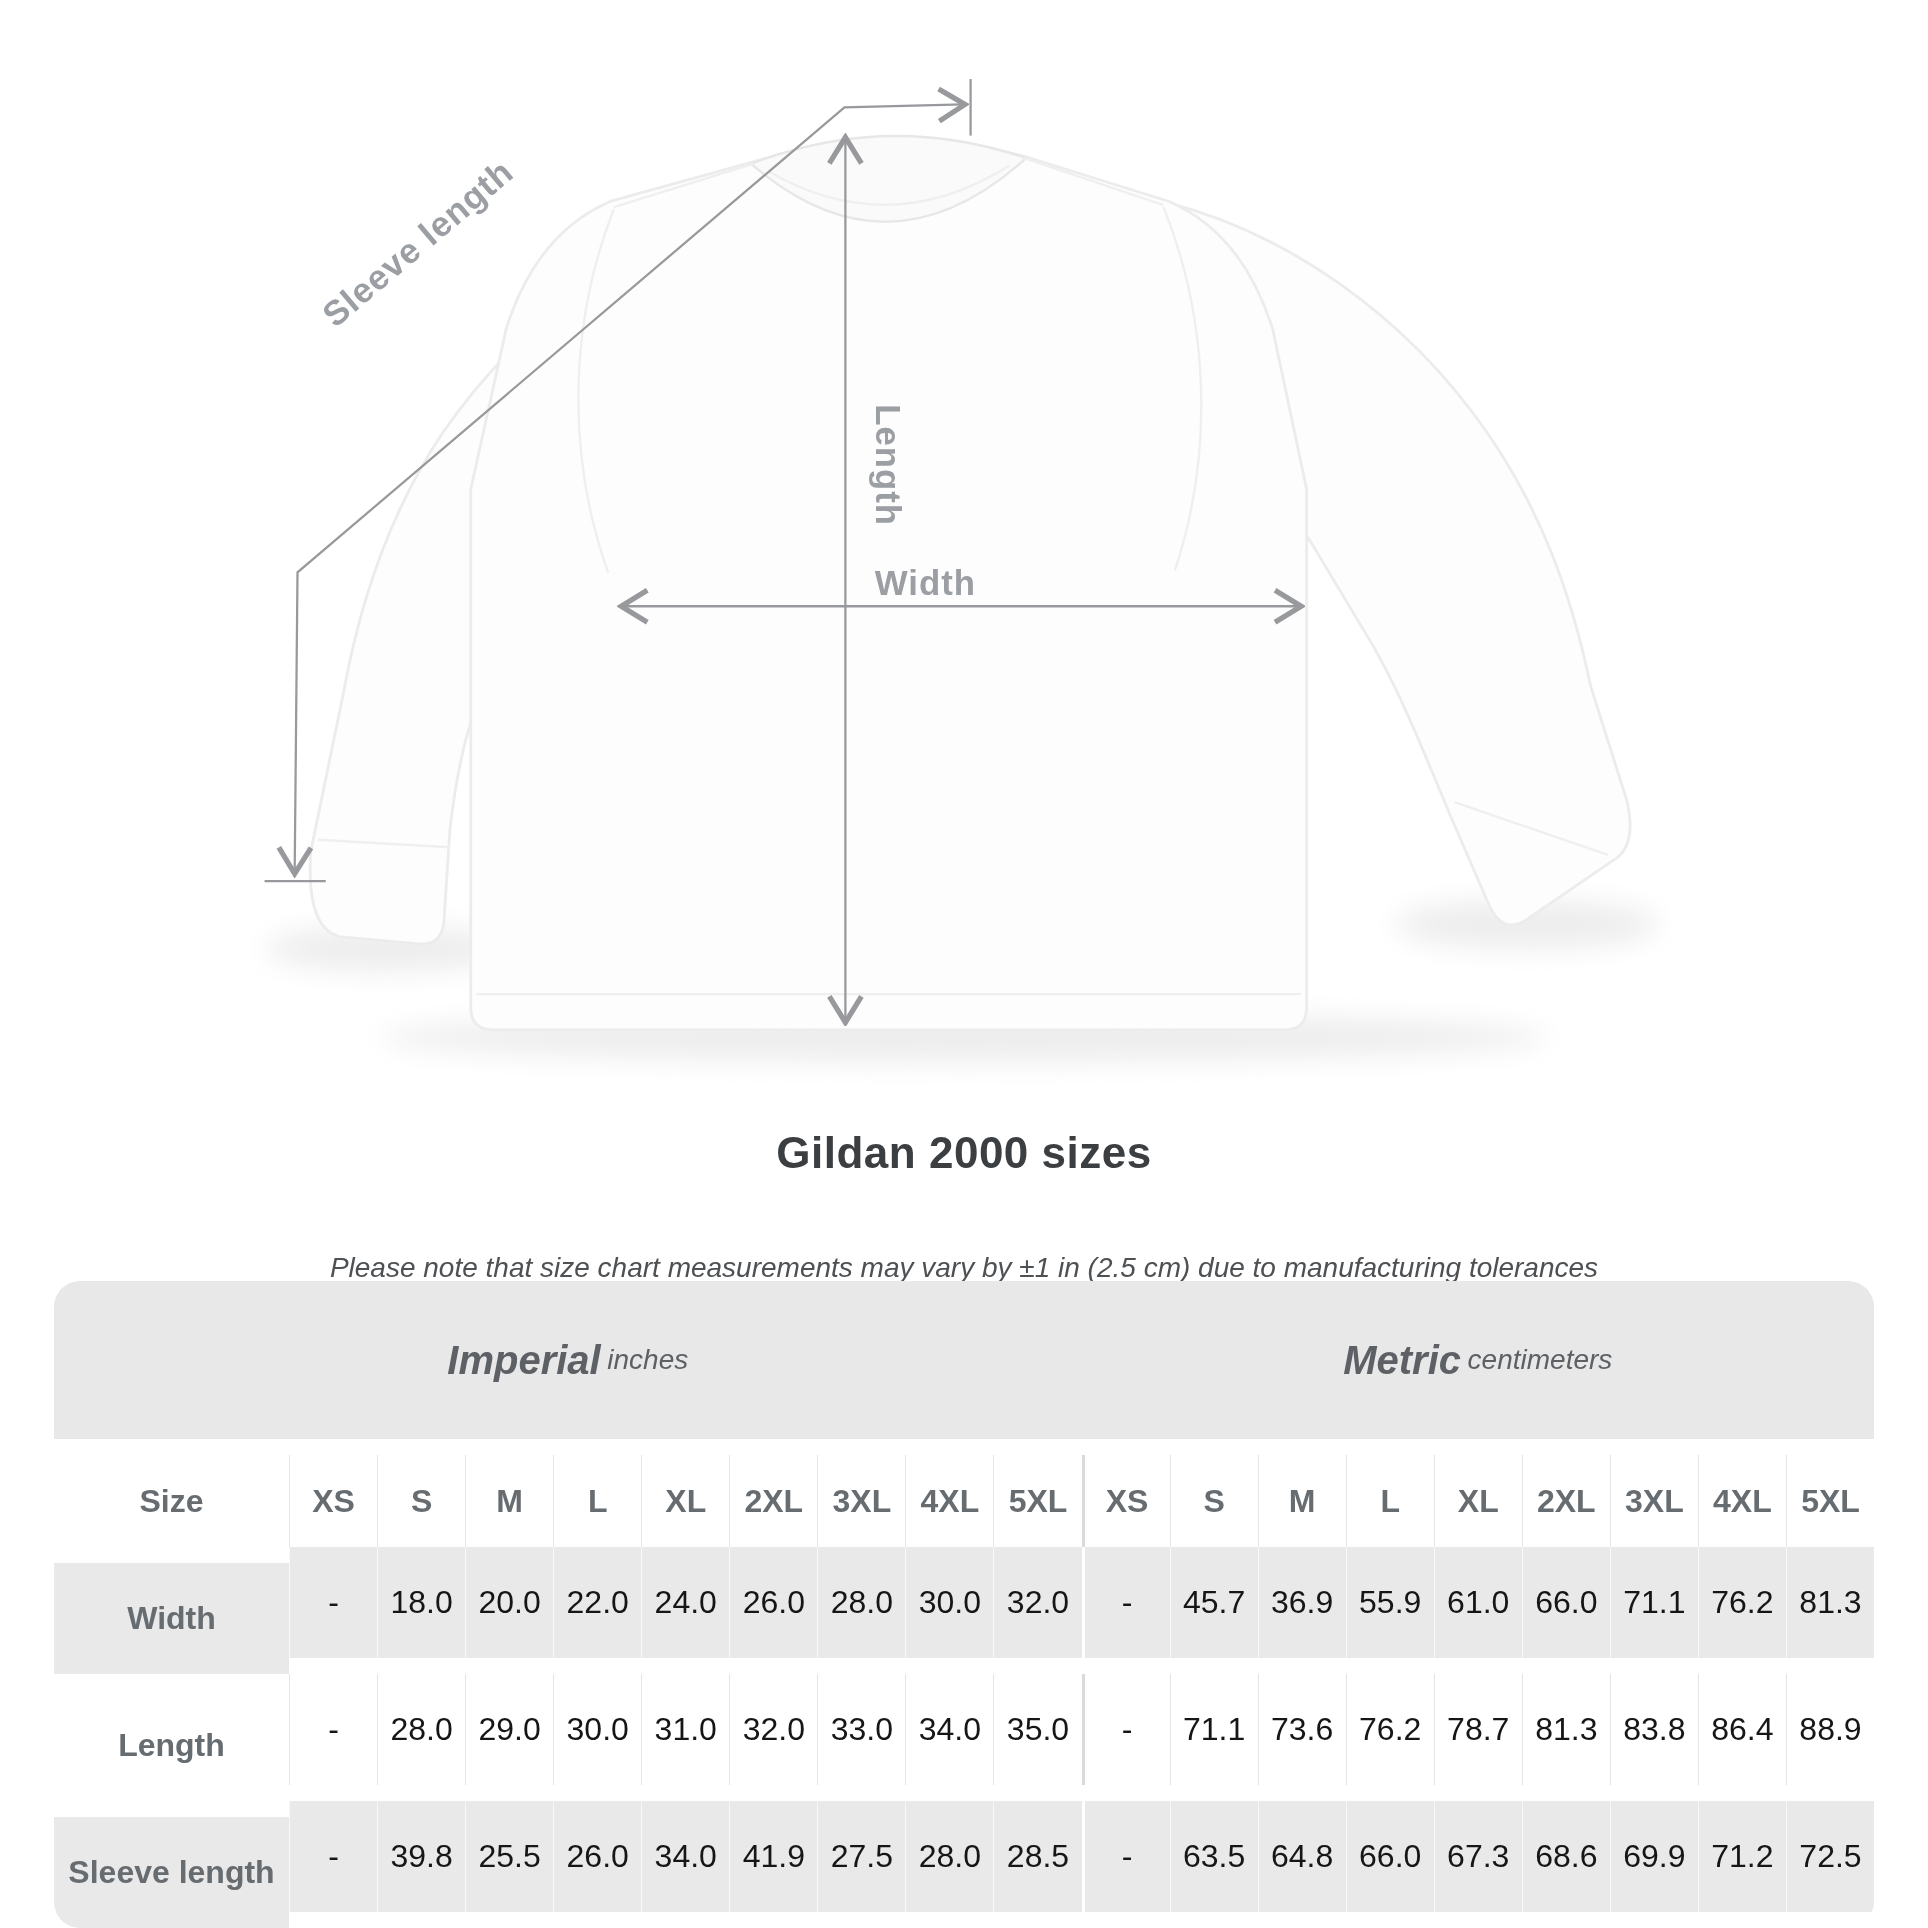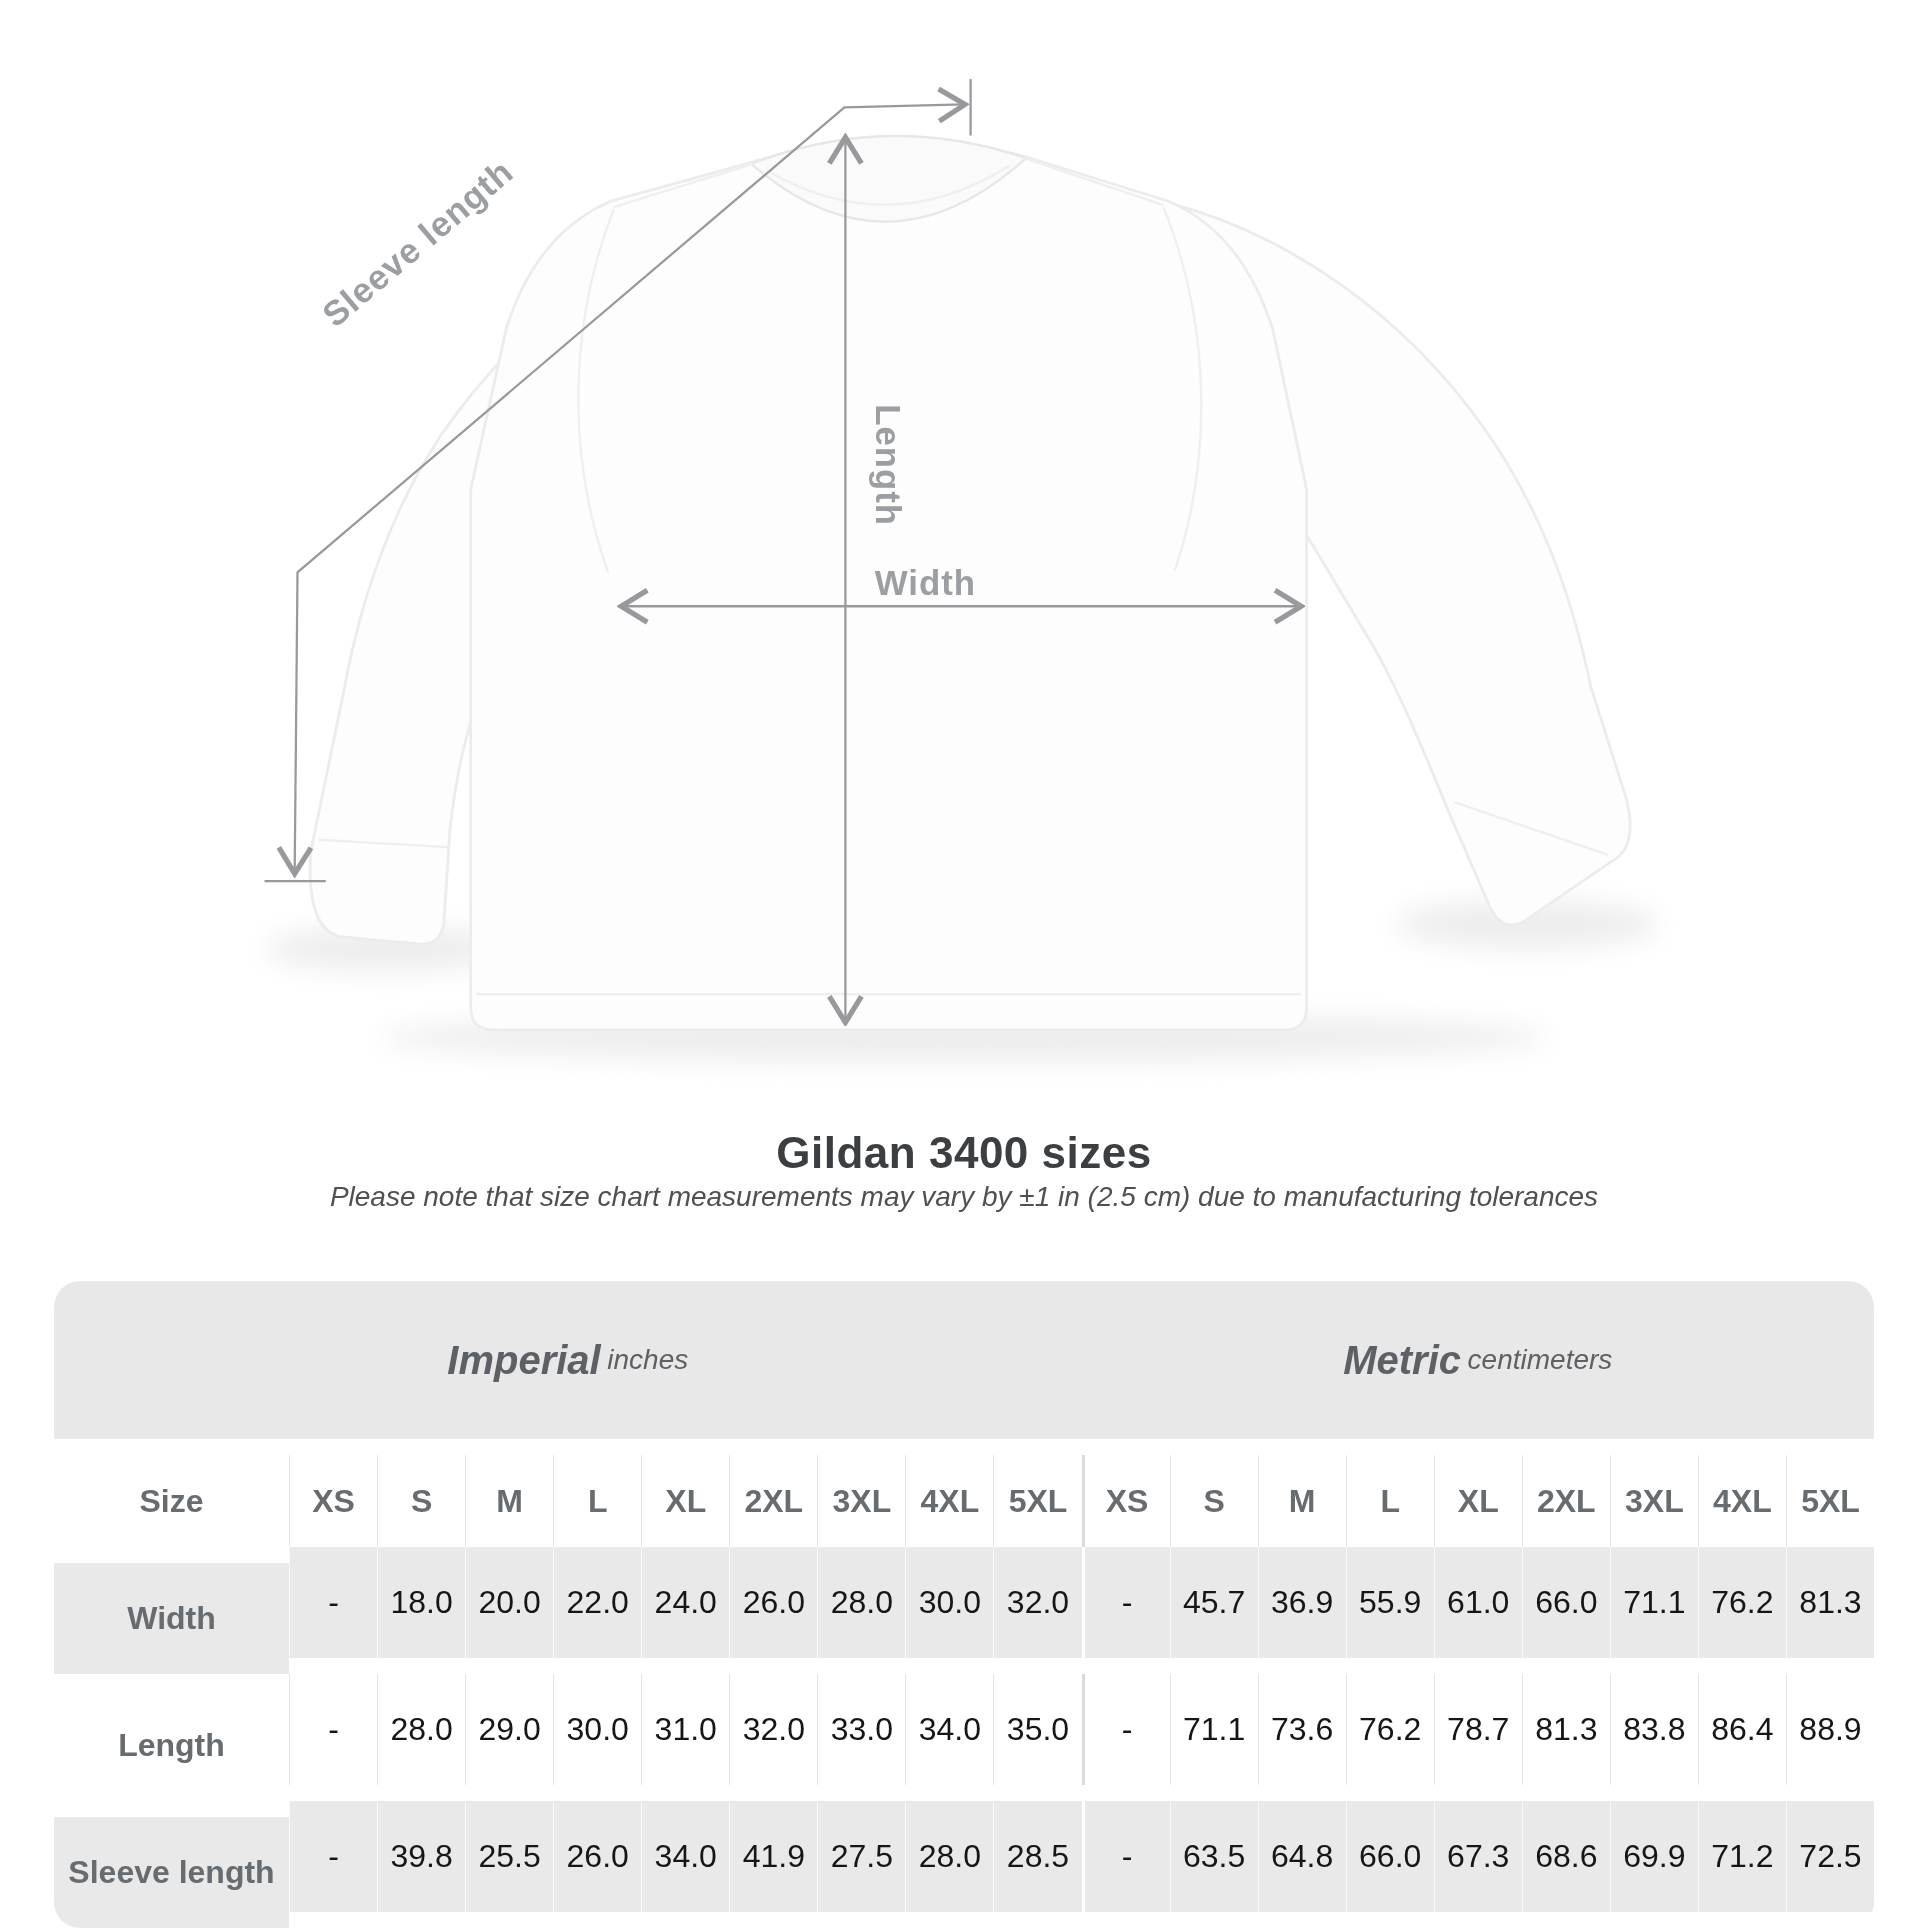--- a/index.html
+++ b/index.html
@@ -7,21 +7,21 @@
        font-family:"Liberation Sans",sans-serif;}
 
   
   .diagram{position:absolute;left:0;top:0;width:1928px;height:1092px;}
   .diag-label{font-family:"Liberation Sans",sans-serif;font-weight:700;font-size:37px;
               fill:#9b9ea2;letter-spacing:1px;}
 
   
   .page-title{position:absolute;left:0;top:1128px;width:1928px;text-align:center;
               font-size:44px;font-weight:700;color:#3c3f42;letter-spacing:0.5px;}
-  .page-subtitle{position:absolute;left:0;top:1181px;width:1928px;text-align:center;
+  .page-subtitle{position:absolute;left:0;top:1252px;width:1928px;text-align:center;
               font-size:28px;font-style:italic;color:#4e5154;}
 
   
   .table-wrap{position:absolute;left:54px;top:1281px;width:1820px;
               border-radius:26px;overflow:hidden;}
   .grid{display:grid;grid-template-columns:235px repeat(18,1fr);}
   .band{height:158px;background:#e8e8e9;display:flex;flex-direction:row;
         align-items:center;justify-content:center;gap:6.6px;}
   .band-imperial{grid-column:1/11;}
   .band-metric{grid-column:11/20;}
@@ -121,21 +121,21 @@
     <path d="M 898 148 L 898 1084" marker-start="url(#arr)" marker-end="url(#arr)"></path>
 
     <path d="M 662 644 L 1380 644" marker-start="url(#arr)" marker-end="url(#arr)"></path>
   </g>
 
   <text class="diag-label" x="452" y="268" text-anchor="middle" transform="rotate(-40.3 452 268)">Sleeve length</text>
   <text class="diag-label" x="930" y="494" text-anchor="middle" transform="rotate(90 930 494)">Length</text>
   <text class="diag-label" x="983" y="632" text-anchor="middle">Width</text>
 </svg>
 
-<div class="page-title">Gildan 3400 sizes</div>
+<div class="page-title">Gildan 2000 sizes</div>
 <div class="page-subtitle">Please note that size chart measurements may vary by ±1 in (2.5 cm) due to manufacturing tolerances</div>
 
 <div class="table-wrap">
   <div class="grid" id="size-grid">
     <div class="band band-imperial">
       <div class="g-label">Imperial</div>
       <div class="g-sub">inches</div>
     </div>
     <div class="band band-metric">
       <div class="g-label">Metric</div>

